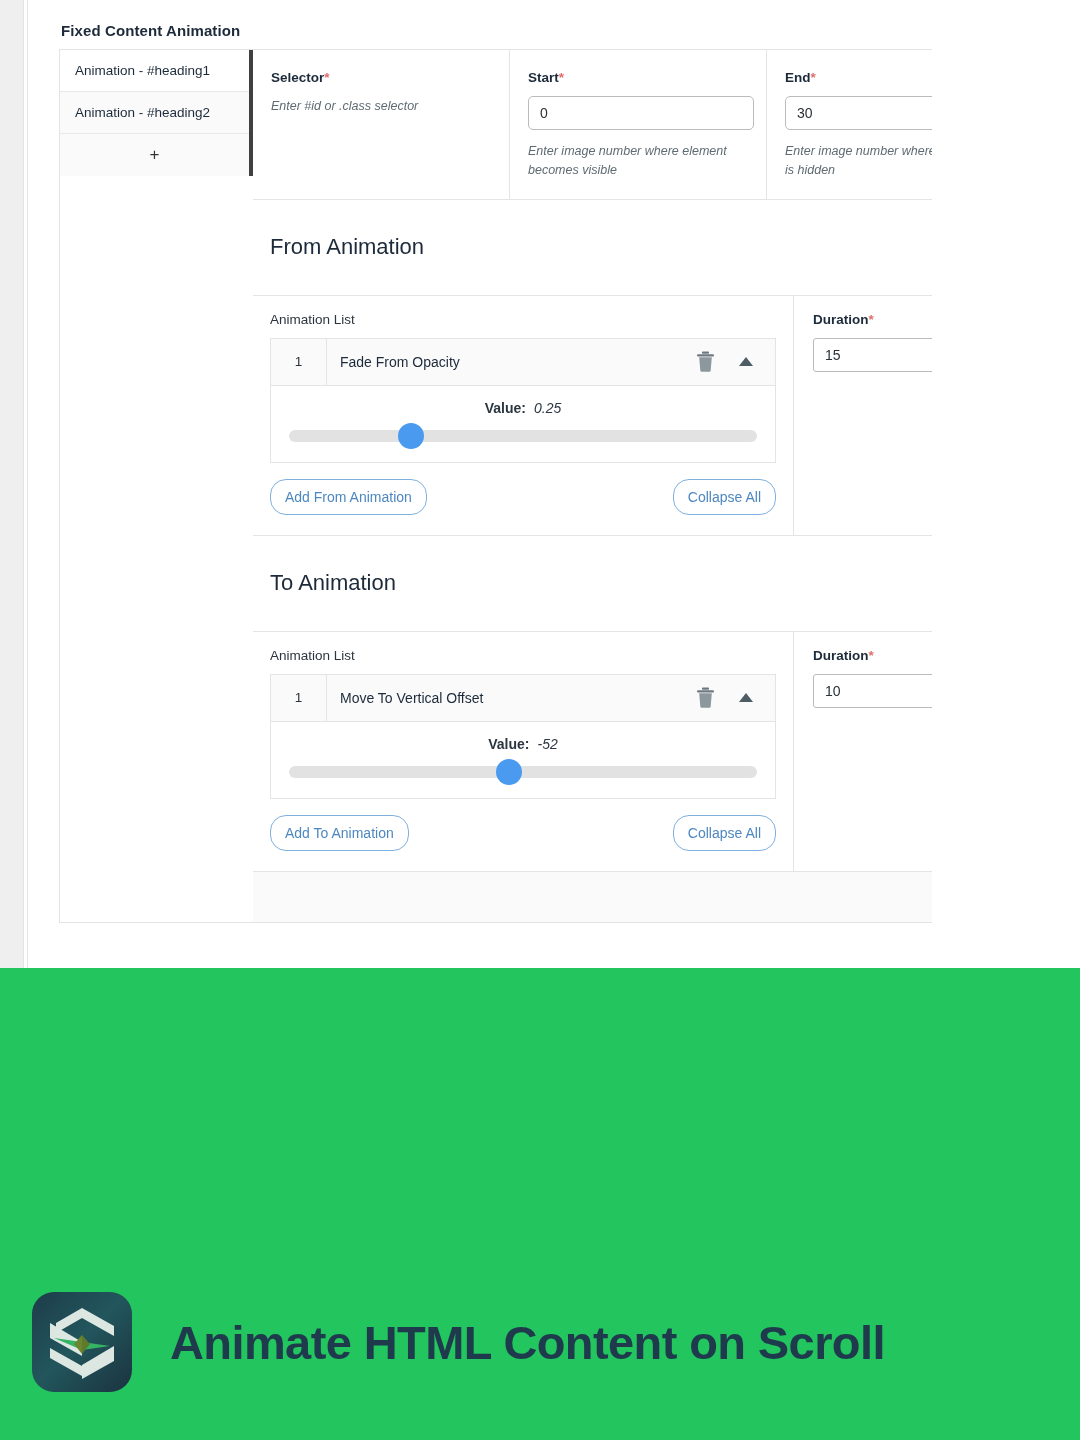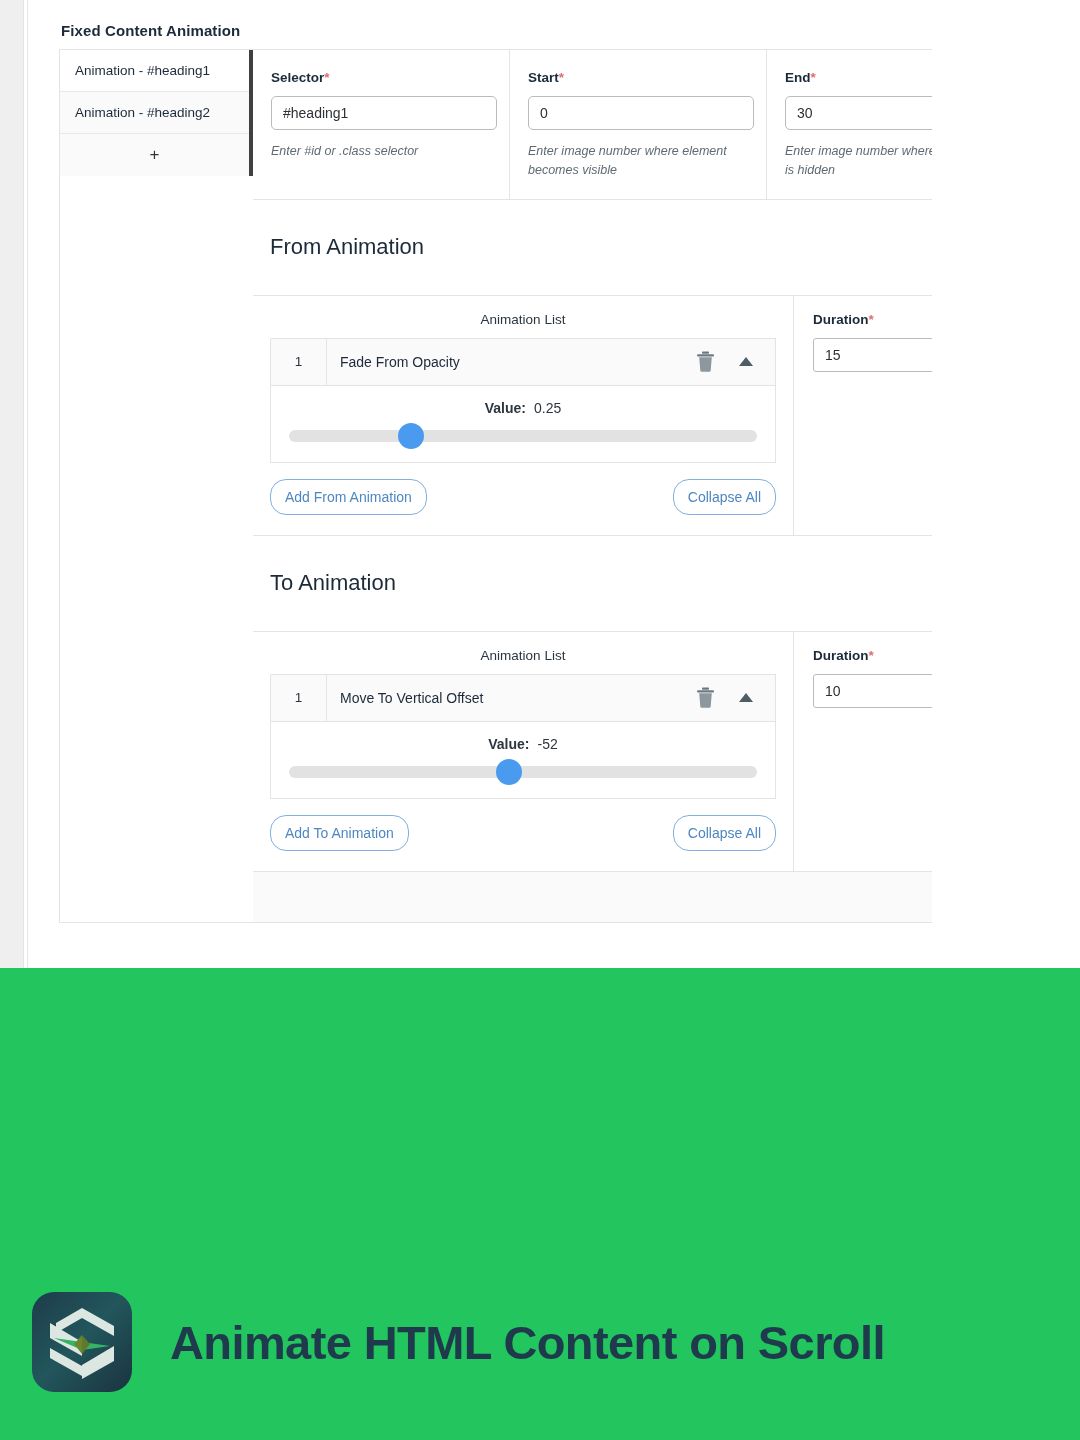--- a/index.html
+++ b/index.html
@@ -179,21 +179,20 @@
   }
   .dur-col {
     flex: 1 1 auto;
     padding: 16px 0 20px 19px;
   }
 
   .sublabel {
     font-size: 13.5px;
     color: #2b3640;
     margin-bottom: 11px;
-    text-align: center;
   }
 
   .anim-box { border: 1px solid #e4e4e4; }
 
   .anim-row {
     display: flex;
     align-items: center;
     height: 47px;
     background: #fafafa;
     border-bottom: 1px solid #e4e4e4;
@@ -238,21 +237,21 @@
     background: #ffffff;
     padding: 14px 18px 20px 18px;
   }
   .value-line {
     text-align: center;
     font-size: 14px;
     color: #2b3640;
     margin-bottom: 14px;
   }
   .value-line b { font-weight: bold; }
-  .value-num { margin-left: 8px; }
+  .value-num { margin-left: 8px; font-style: italic; }
 
   .slider {
     position: relative;
     height: 12px;
     border-radius: 6px;
     background: #e2e2e2;
   }
   .thumb {
     position: absolute;
     top: 50%;
@@ -362,23 +361,20 @@
           </div>
         </div>
 
         <div class="body-col">
 
           <div class="top-row">
 
             <div class="field-cell cell-selector">
               <div class="field-label">
                 <span>Selector</span><span class="req">*</span>
-              </div>
-              <div class="txt-input">
-                <span>#heading1</span>
               </div>
               <div class="hint">Enter #id or .class selector</div>
             </div>
 
             <div class="field-cell cell-start">
               <div class="field-label">
                 <span>Start</span><span class="req">*</span>
               </div>
               <div class="txt-input">
                 <span>0</span>

